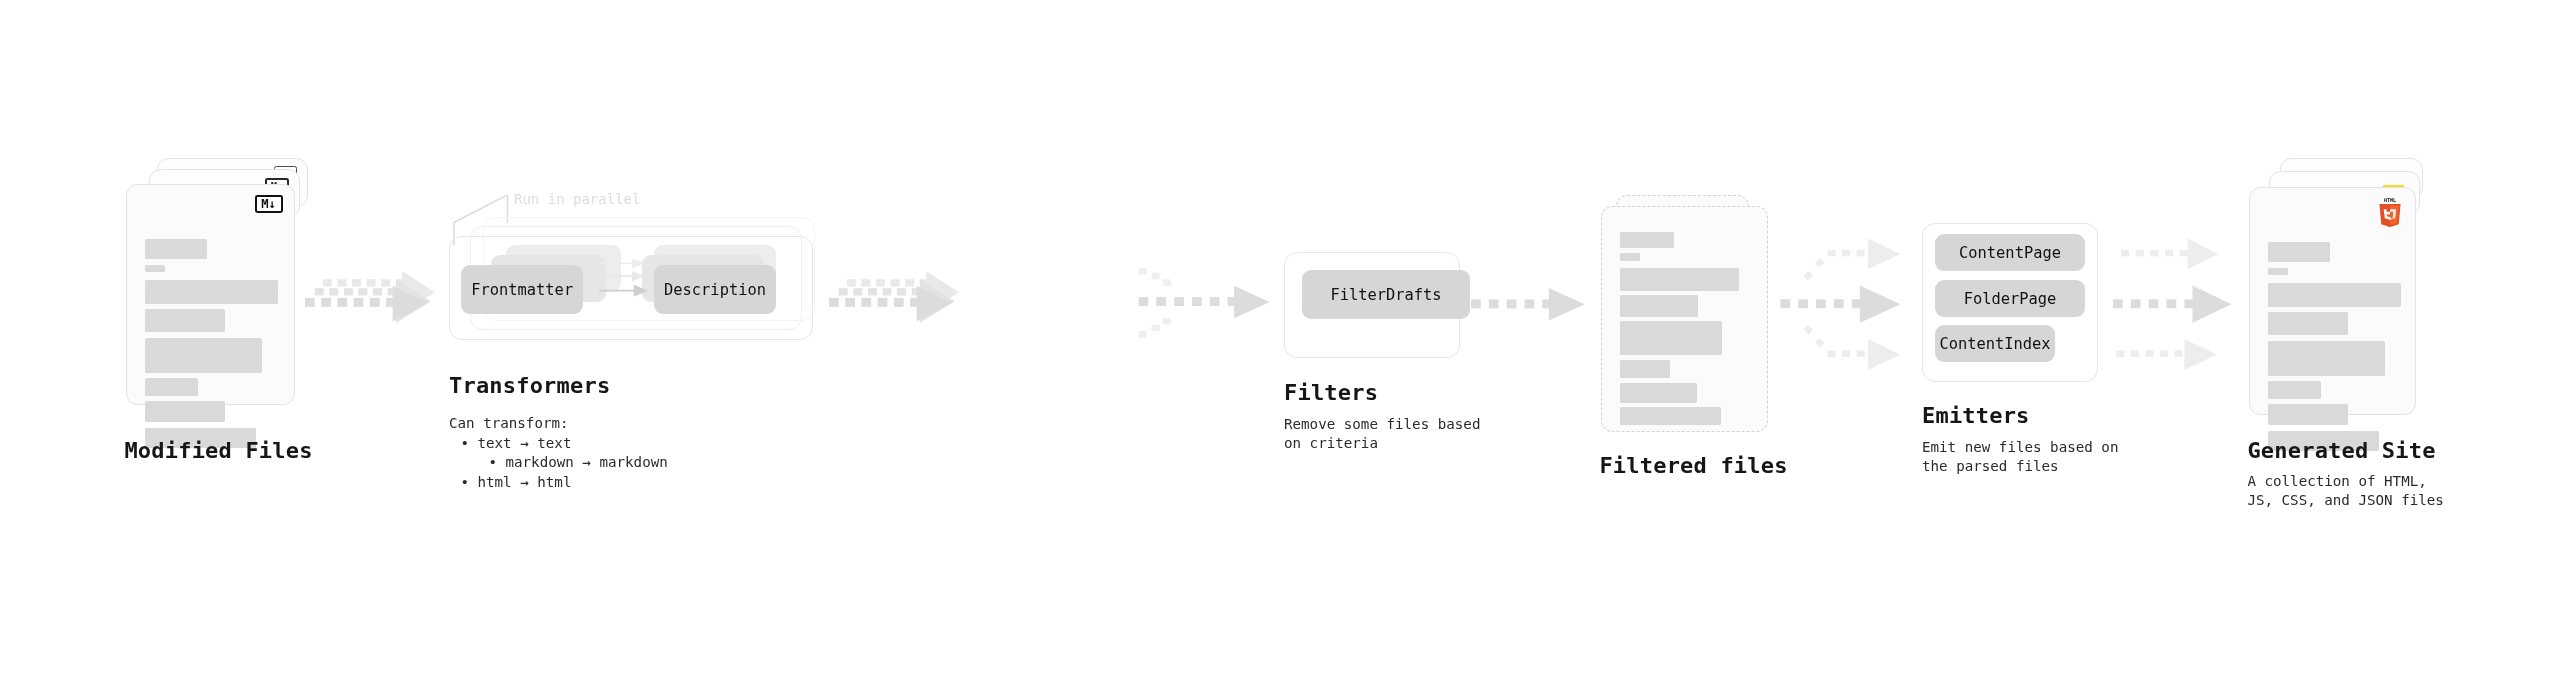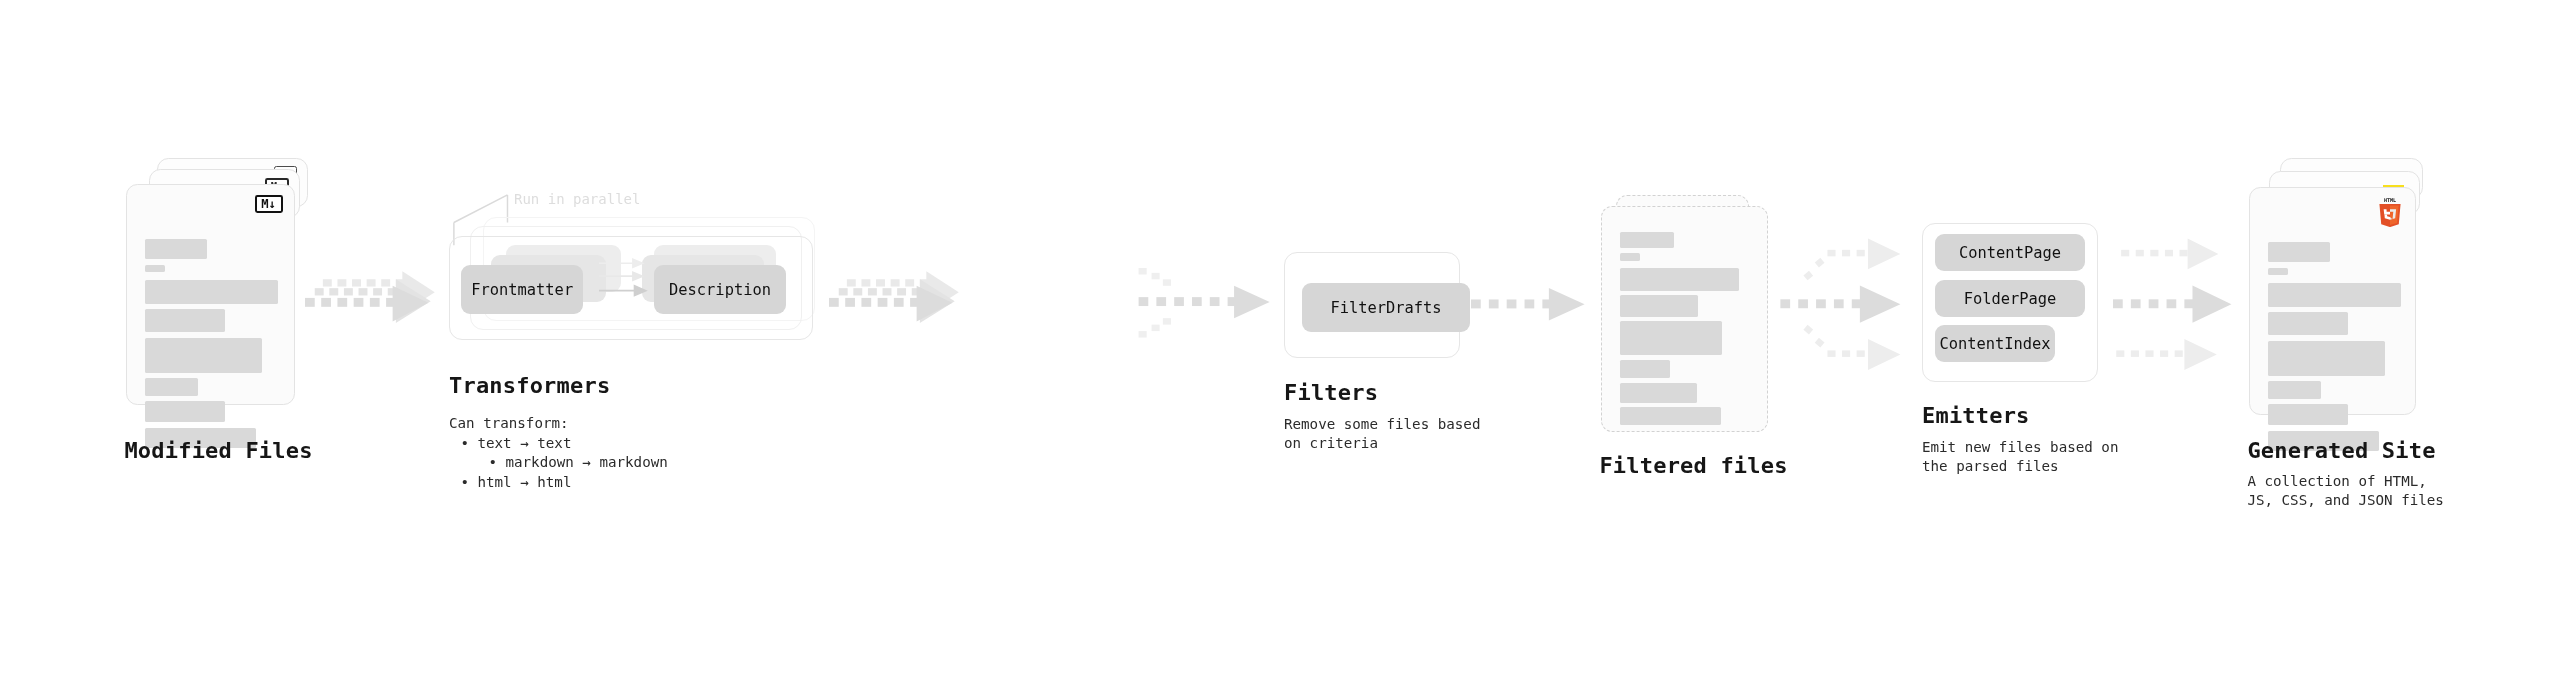--- a/index.html
+++ b/index.html
@@ -185,21 +185,21 @@
       </g>
       <g stroke="#cfcfcf" stroke-width="2" fill="#cfcfcf">
         <path d="M0,40 L44,40" fill="none"></path>
           <polygon points="44,34 58,40 44,46"></polygon>
       </g>
     </svg>
 
     <div class="chip" style="left:12.2px;  top:72px; width:122px; height:49px;">
       <span>Frontmatter</span>
     </div>
-    <div class="chip" style="left:205px; top:72px; width:132px; height:49px;">
+    <div class="chip" style="left:205px; top:72px; width:122px; height:49px;">
       <span>Description</span>
     </div>
 
     <div class="title" style="position:absolute; left:0px; top:180px;">Transformers</div>
     <div class="sub" style="position:absolute; left:0px; top:221px;">Can transform:</div>
     <div class="sub list" style="position:absolute; left:11.4px; top:241px;text-align:right;">• text → text</div>
     <div class="sub list" style="position:absolute; left:11.4px; top:260px;margin-left:28px;">• markdown → markdown</div>
     <div class="sub list" style="position:absolute; left:11.4px; top:280px;">• html → html</div>
   </div>
 
@@ -251,21 +251,21 @@
       <rect x="44" y="36" width="12" height="11"></rect>
         <rect x="66" y="36" width="12" height="11"></rect>
       <rect x="88" y="36" width="12" height="11"></rect>
         <rect x="110" y="36" width="12" height="11"></rect>
       <polygon points="118,22 162,42 118,62"></polygon>
     </g>
   </svg>
 
   <div class="node" style="left:1284px; top:252px;">
     <div class="group" style="left:0px; top:0px; width:176px; height:106px;"></div>
-    <div class="chip" style="left:18px; top:31px; width:168px; height:49px;">
+    <div class="chip" style="left:18px; top:18px; width:168px; height:49px;">
       <span>FilterDrafts</span>
     </div>
     <div class="title" style="position:absolute; left:0px; top:128px;">Filters</div>
     <div class="sub" style="position:absolute; left:0px; top:163px;">Remove some files based
 on criteria</div>
   </div>
 
   <svg class="arrowsvg" style="left:1471px; top:288px; width:146px; height:57px;" viewBox="0 0 180 70">
     <g fill="#dcdcdc">
       <rect x="0" y="14" width="12" height="11"></rect>

